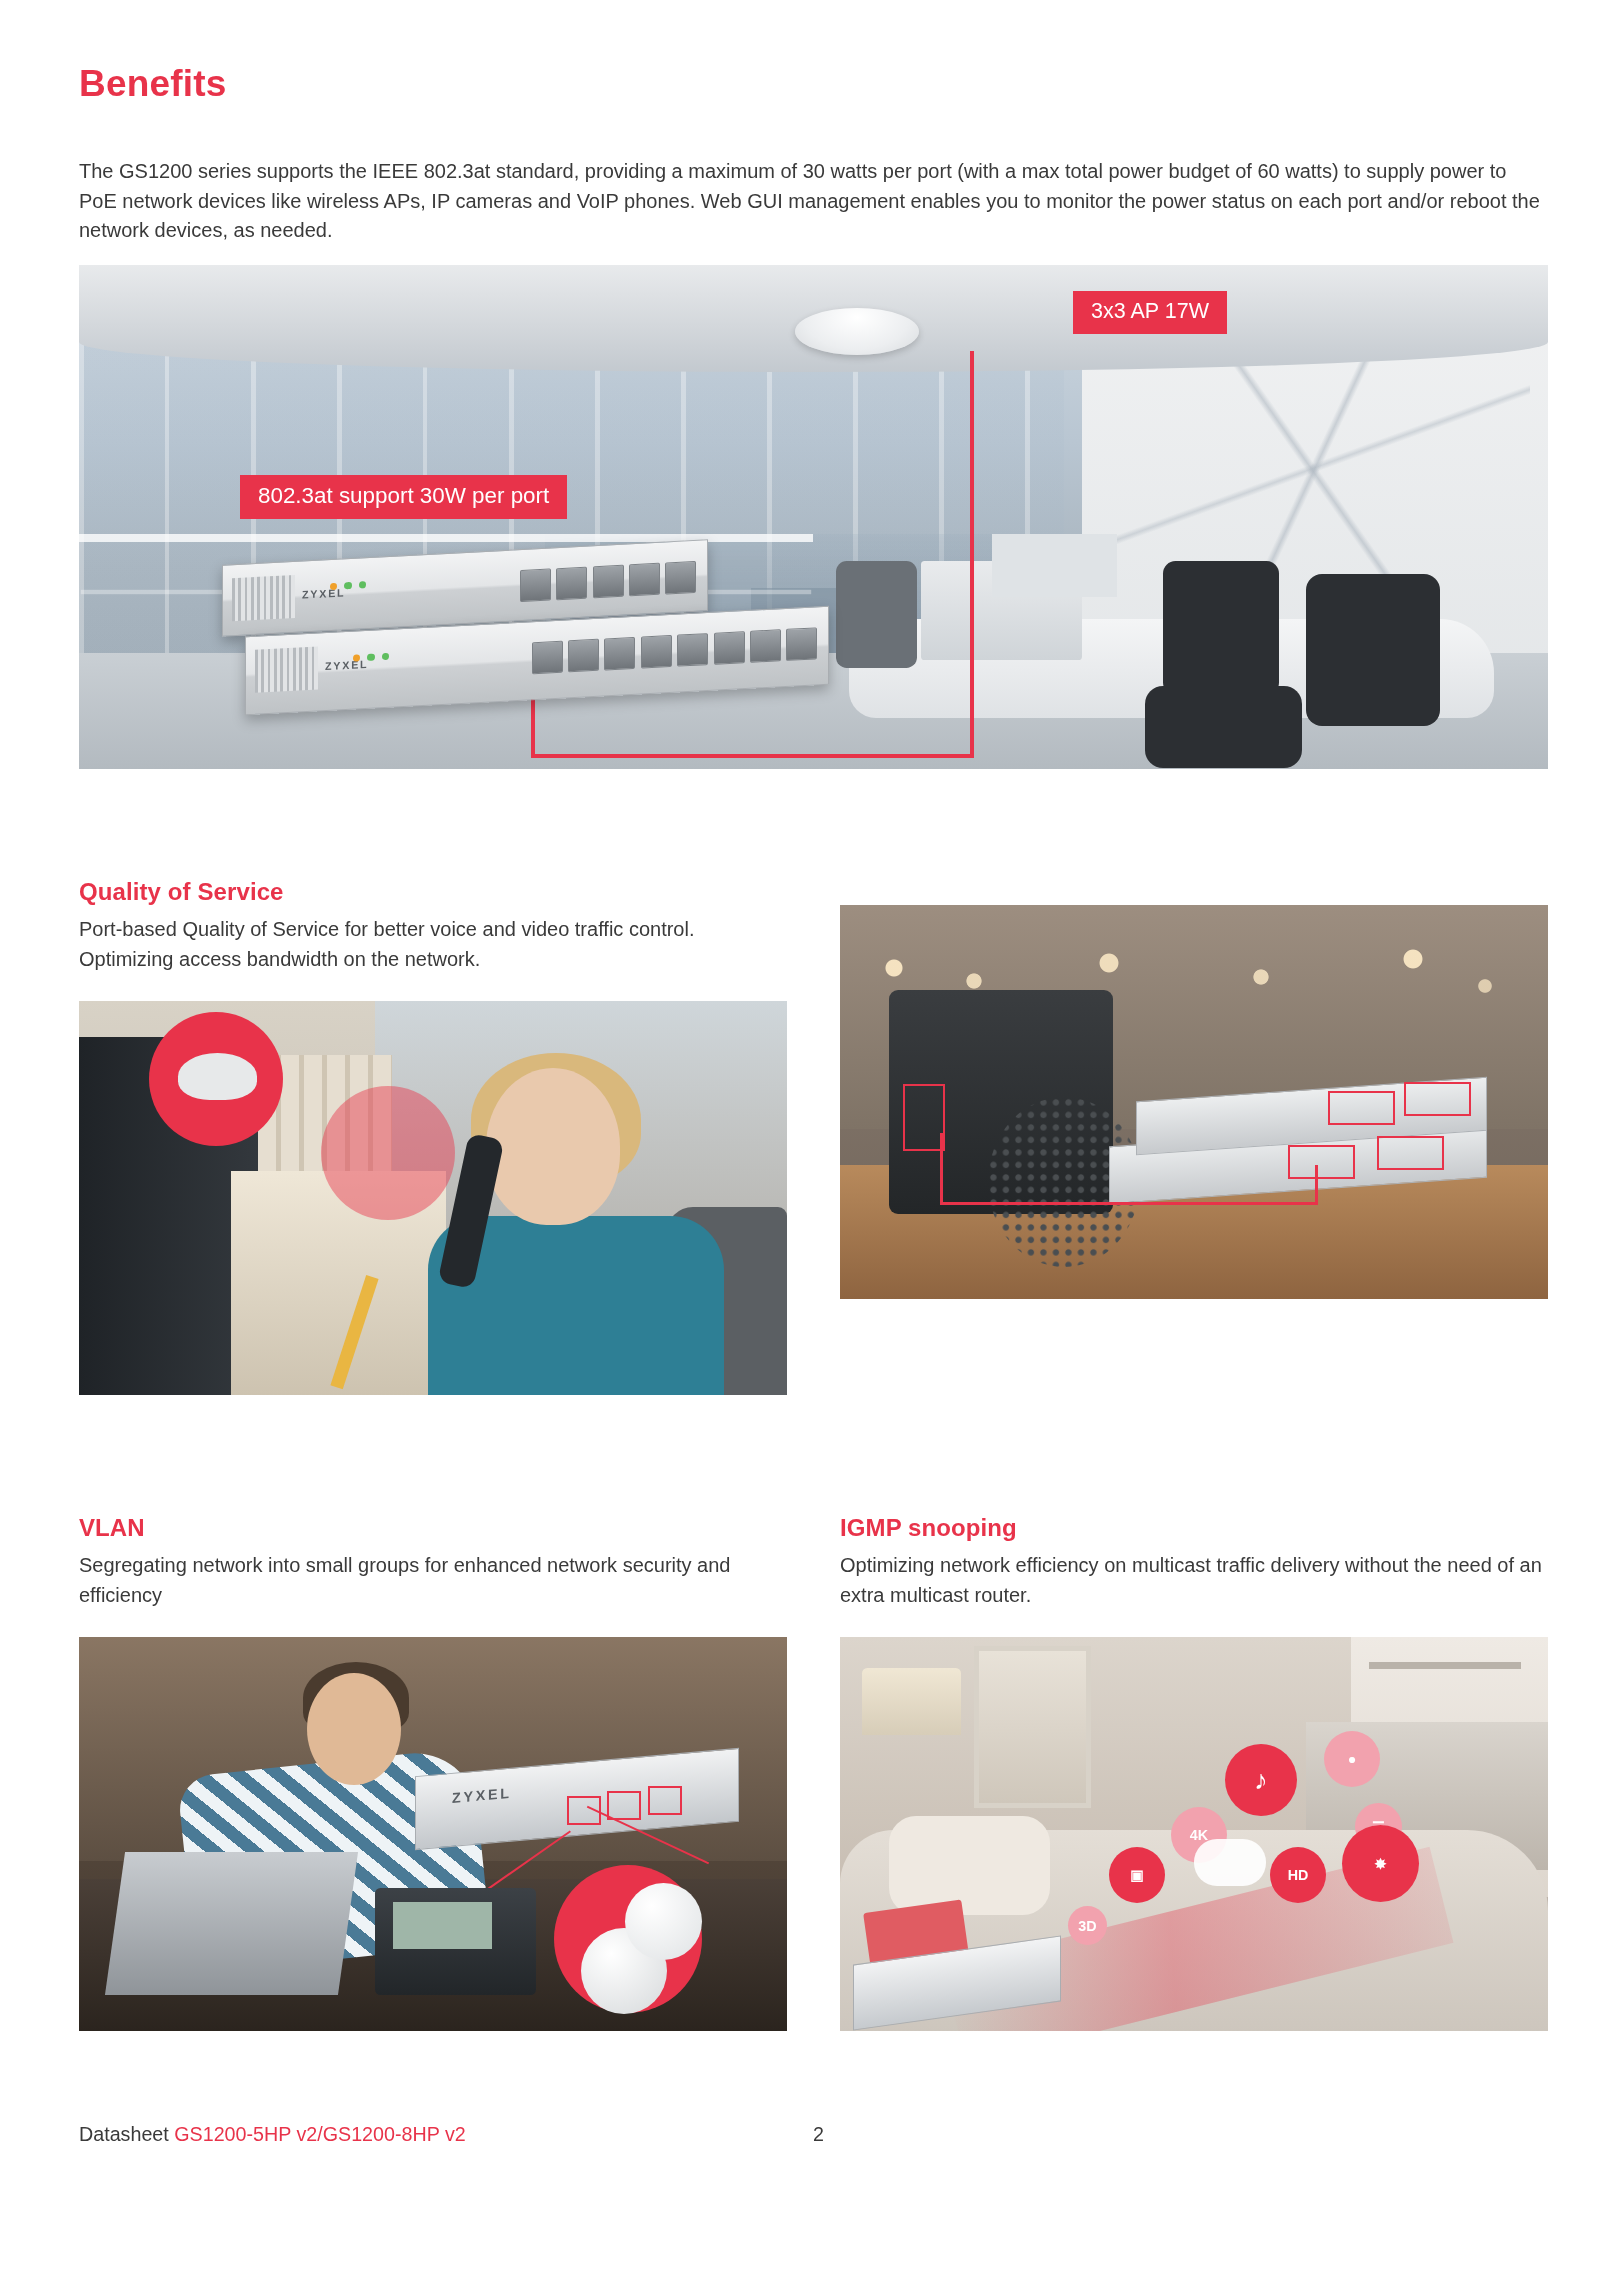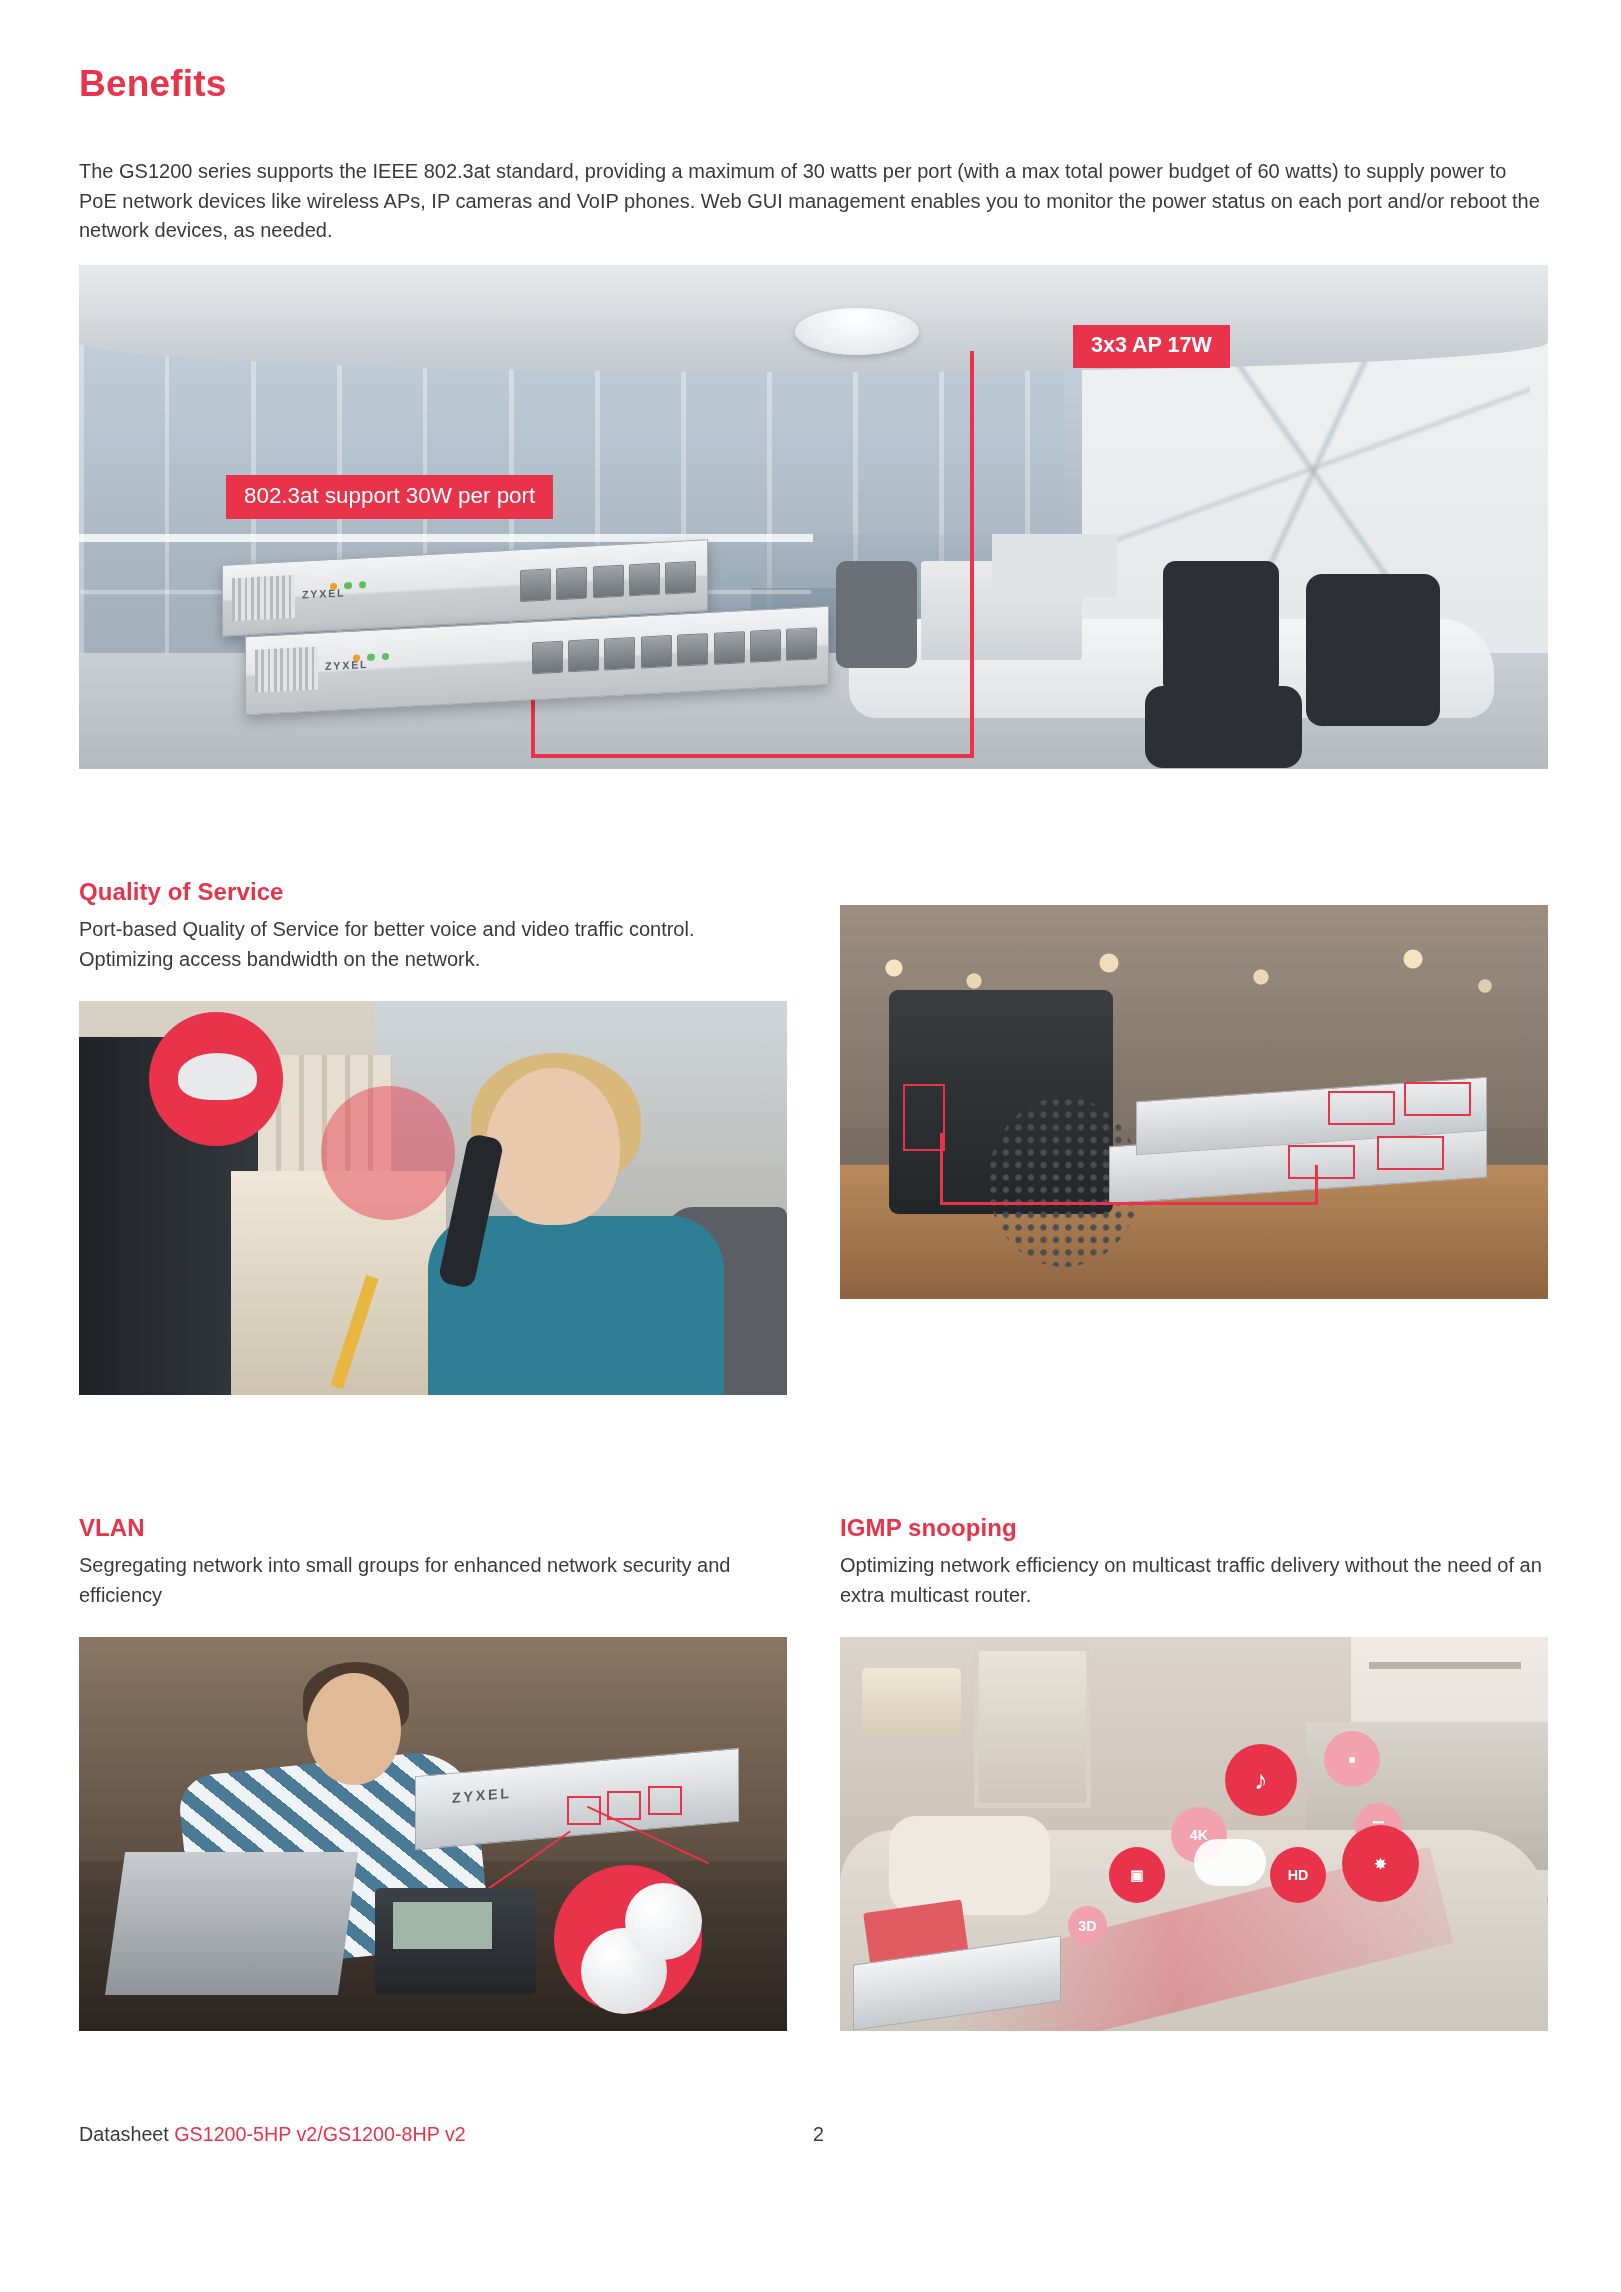--- a/index.html
+++ b/index.html
@@ -168,24 +168,24 @@
   .callout {
     position: absolute;
     background: #e8334a;
     color: #ffffff;
     font-size: 21.5px;
     padding: 9.9px 18px 11.6px 18px;
     white-space: nowrap;
     line-height: 1;
   }
   .callout.ap {
-    left: 994px; top: 60px; font-weight: bold;
+    left: 994px; top: 26px;
   }
   .callout.poe {
-    left: 147px; top: 210px;
+    left: 161px; top: 210px;
     font-size: 22.4px;
   }
   .link-line {
     position: absolute;
     background: #e8334a;
   }
   .ll-v1 { left: 891px; top: 86px; width: 3.6px; height: 407px; }
   .ll-h1 { left: 452px; top: 489px; width: 442px; height: 3.6px; }
   .ll-v2 { left: 452px; top: 394px; width: 3.6px; height: 99px; }
 

